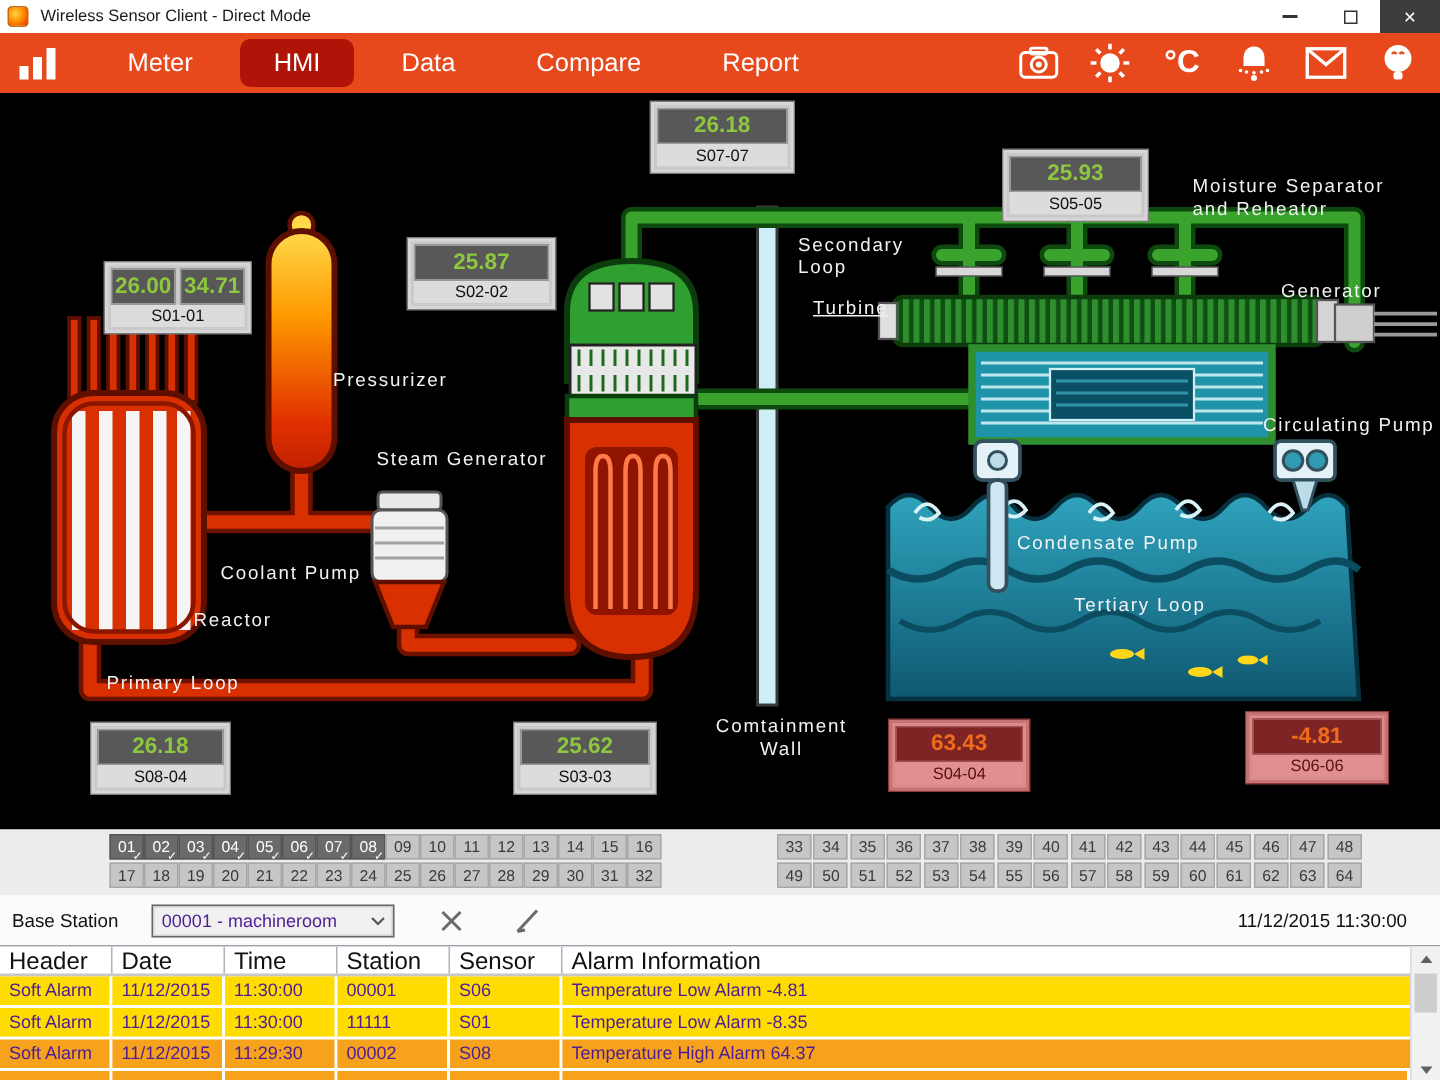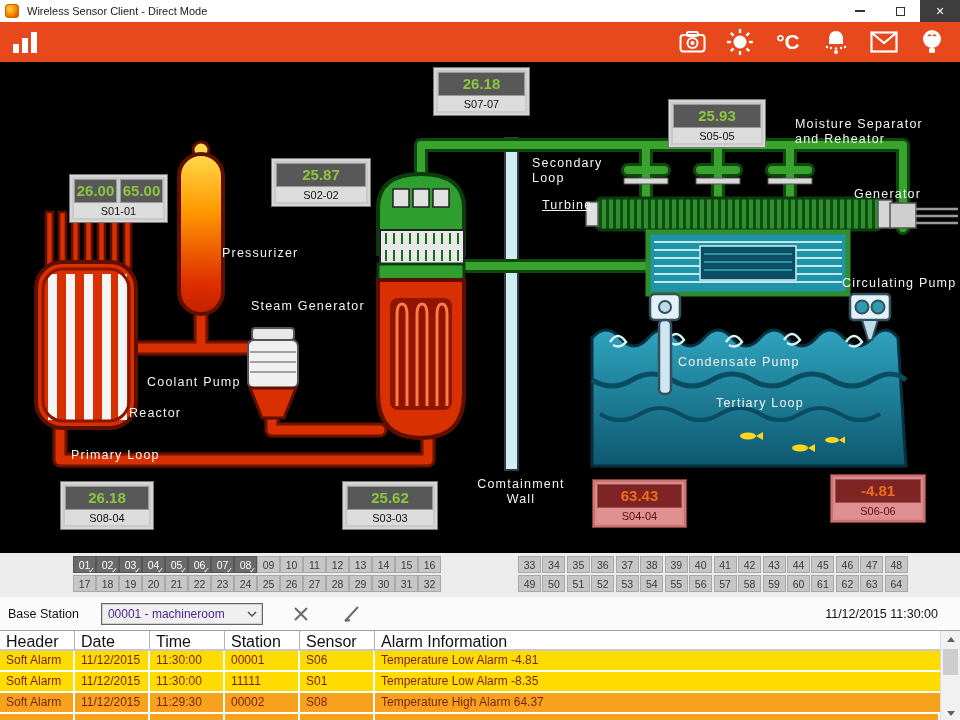--- a/index.html
+++ b/index.html
@@ -72,21 +72,21 @@
   .bs-select .chev { width:20px; height:100%; display:flex; align-items:center; justify-content:center; }
   .tool-btn { margin-left:26px; width:24px; height:24px; display:flex; align-items:center; justify-content:center; cursor:pointer; }
   .bs-time { margin-left:auto; margin-right:22px; font-size:12.5px; color:#111; }
 
   
   .table { position:absolute; left:0; top:630px; width:960px; height:90px; background:#fff;
            border-top:1px solid #9aa0a8; overflow:hidden; }
   .thead { display:flex; height:20px; background:#fff; border-bottom:2px solid #c8c8c8; }
   .th { font-size:16px; color:#111; padding:2px 0 0 6px; border-right:1px solid #aeb4bc; }
   .trow { display:flex; height:19px; margin-bottom:2px; cursor:pointer; }
-  .td { font-size:12px; color:#7f1d1d; padding:2px 0 0 6px; border-right:2px solid #fff;
+  .td { font-size:12px; color:#4c1d95; padding:2px 0 0 6px; border-right:2px solid #fff;
         overflow:hidden; white-space:nowrap; }
   .c0{width:75px;} .c1{width:75px;} .c2{width:75px;} .c3{width:75px;} .c4{width:75px;} .c5{width:565px; border-right:none;}
   .trow.yellow .td { background:#ffdc00; }
   .trow.orange .td { background:#f6a21c; }
   .partialrow { display:flex; height:6px; }
   .partialrow i { display:block; background:#f6a21c; border-right:2px solid #fff; }
 
   .vscroll { position:absolute; right:0; top:0; width:20px; height:90px; background:#f1f1f1;
              border-left:1px solid #d9d9d9; }
   .sarrow { position:absolute; left:0; width:19px; height:16px; display:flex; align-items:center;
@@ -118,20 +118,27 @@
         </div>
     </div>
   </div>
 
   <div class="navbar">
     <div class="chart-ico">
       <i style="height:9px"></i>
         <i style="height:15px"></i>
         <i style="height:21px"></i>
     </div>
+    <div class="navitems" id="navitems">
+        <div class="navitem">Meter</div>
+        <div class="navitem active">HMI</div>
+        <div class="navitem">Data</div>
+        <div class="navitem">Compare</div>
+        <div class="navitem">Report</div>
+      </div>
     <div class="navicons">
       <div class="nico">
         <svg width="27" height="22" viewBox="0 0 27 22">
             <rect x="1.5" y="4" width="24" height="16.5" rx="3" fill="none" stroke="#fff" stroke-width="2"></rect>
             <rect x="8" y="1" width="11" height="4" rx="1.5" fill="none" stroke="#fff" stroke-width="2"></rect>
             <circle cx="13.5" cy="12" r="5" fill="none" stroke="#fff" stroke-width="2"></circle>
             <circle cx="13.5" cy="12" r="2" fill="#fff"></circle>
           </svg>
       </div>
       <div class="nico">
@@ -359,21 +366,21 @@
         </div>
         <div class="sensor" style="left: 669px; top: 38px; width: 96px;">
           <div class="vals">
             <div class="val">25.93</div>
           </div>
           <div class="sid">S05-05</div>
         </div>
         <div class="sensor" style="left: 70px; top: 113px; width: 97px;">
           <div class="vals">
             <div class="val">26.00</div>
-            <div class="val">65.00</div>
+            <div class="val">34.71</div>
           </div>
           <div class="sid">S01-01</div>
         </div>
         <div class="sensor" style="left: 272px; top: 97px; width: 98px;">
           <div class="vals">
             <div class="val">25.87</div>
           </div>
           <div class="sid">S02-02</div>
         </div>
         <div class="sensor" style="left: 61px; top: 420px; width: 92px;">

